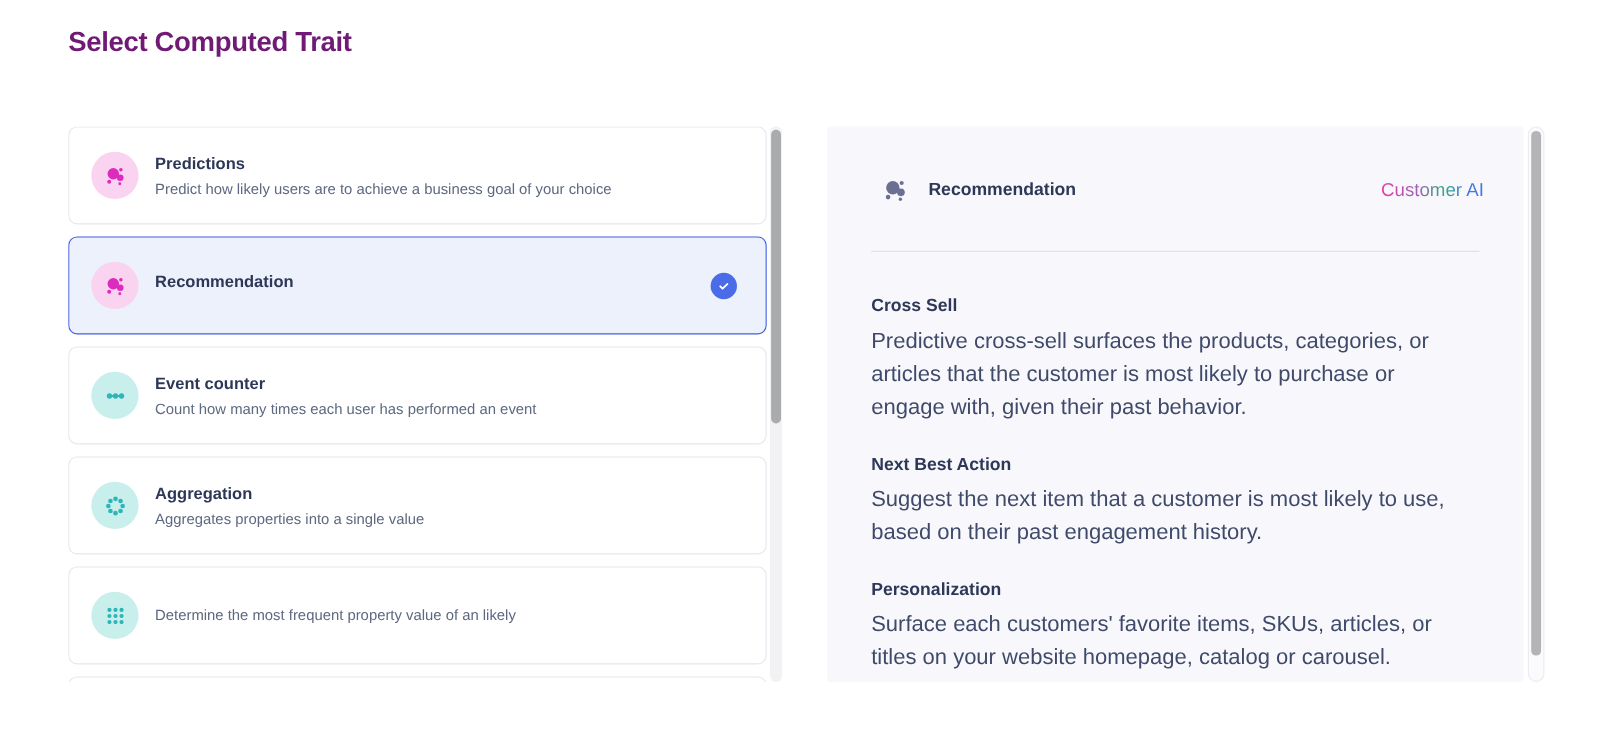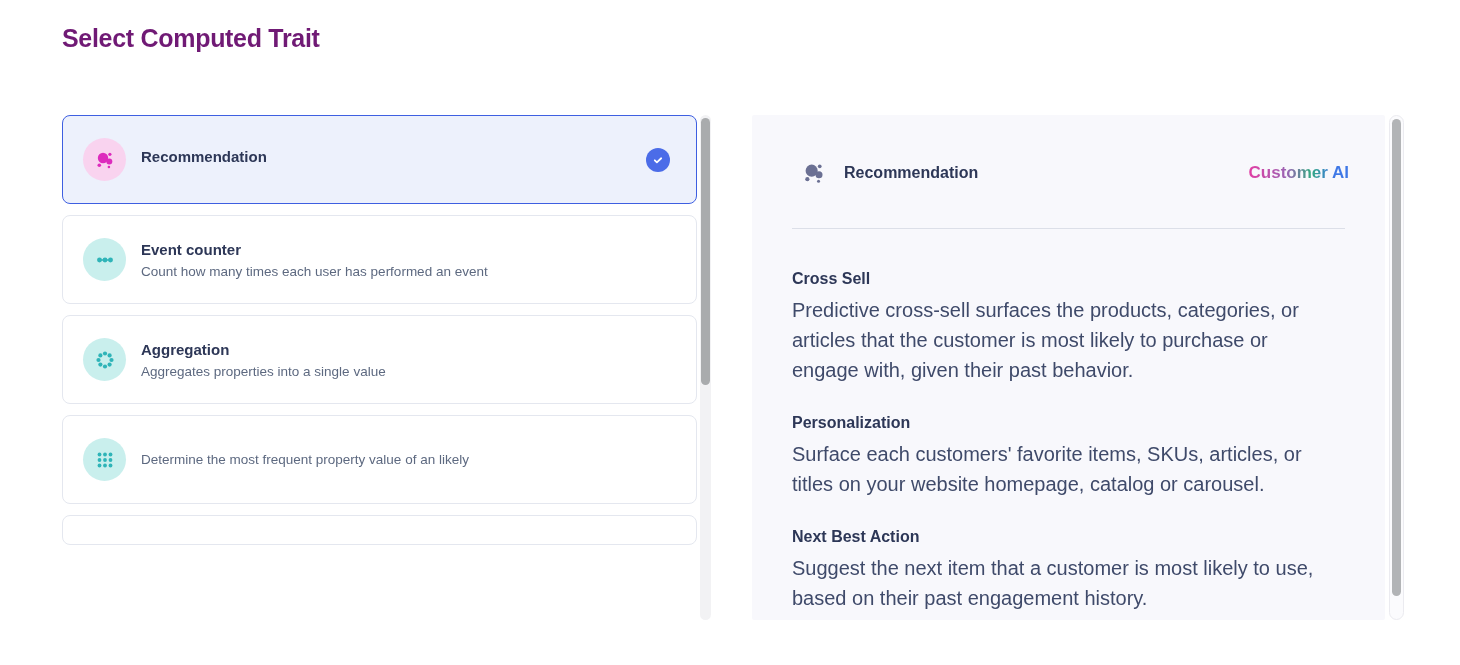--- a/index.html
+++ b/index.html
@@ -66,21 +66,21 @@
     background:var(--panel-bg,#f8f8fc); border-radius:2px; box-sizing:border-box;
     overflow:hidden;
   }
   .detail-header {
     display:flex; align-items:center; margin:44px 36px 0 48px;
   }
   .detail-header .hdr-icon { width:28px; height:28px; color:var(--gray-icon,#6b7093); flex:0 0 28px; }
   .detail-header .hdr-icon svg { width:28px; height:28px; display:block; }
   .detail-title { font-size:16px; font-weight:700; color:#2d3757; margin-left:16px; }
   .badge-customer-ai {
-    margin-left:auto; font-size:17px; font-weight:700;
+    margin-left:auto; font-size:17px; font-weight:400;
     background:linear-gradient(90deg,#e13da4 0%, #9a64b3 38%, #33a981 62%, #3f78e6 84%, #3f78e6 100%);
     -webkit-background-clip:text; background-clip:text;
     color:transparent;
     text-align:center;
   }
   .detail-divider { height:1px; background:#dcdfe8; margin:41px 40px 0 40px; }
   .detail-sections { padding:29px 40px 0 40px; }
   .detail-section { margin-bottom:29px; }
   .section-heading { font-size:16px; font-weight:700; color:#2d3757; margin-bottom:7px;margin-top:12px; }
   .section-body { font-size:20px; color:#3f4a6a; line-height:30px; max-width:545px; }
@@ -93,20 +93,37 @@
     background:#b2b4b6; border-radius:5px;
   }
 </style>
 </head>
 <body>
 
 <div class="page-title">Select Computed Trait</div>
 
 <div class="trait-list-wrap">
 
+    <div class="trait-card" data-icon="cluster-icon">
+      <span class="icon-circle">
+        <svg class="icon-cluster" viewBox="0 0 24 24" fill="currentColor" aria-hidden="true">
+          <circle cx="10" cy="10" r="5.2"></circle>
+          <circle cx="16.3" cy="13.6" r="3"></circle>
+          <circle cx="16.9" cy="6.3" r="1.6"></circle>
+          <circle cx="6.3" cy="17.3" r="1.8"></circle>
+          <circle cx="15.9" cy="19" r="1.3"></circle>
+        </svg>
+
+      </span>
+      <span class="trait-text">
+        <div class="trait-title">Predictions</div>
+        <div class="trait-desc">Predict how likely users are to achieve a business goal of your choice</div>
+      </span>
+
+    </div>
 
     <div class="trait-card selected" data-icon="cluster-icon">
       <span class="icon-circle">
         <svg class="icon-cluster" viewBox="0 0 24 24" fill="currentColor" aria-hidden="true">
           <circle cx="10" cy="10" r="5.2"></circle>
           <circle cx="16.3" cy="13.6" r="3"></circle>
           <circle cx="16.9" cy="6.3" r="1.6"></circle>
           <circle cx="6.3" cy="17.3" r="1.8"></circle>
           <circle cx="15.9" cy="19" r="1.3"></circle>
         </svg>
@@ -205,26 +222,26 @@
   </div>
   <div class="detail-divider"></div>
   <div class="detail-sections">
 
       <div class="detail-section">
         <div class="section-heading">Cross Sell</div>
         <div class="section-body">Predictive cross-sell surfaces the products, categories, or articles that the customer is most likely to purchase or engage with, given their past behavior.</div>
       </div>
 
       <div class="detail-section">
+        <div class="section-heading">Next Best Action</div>
+        <div class="section-body">Suggest the next item that a customer is most likely to use, based on their past engagement history.</div>
+      </div>
+
+      <div class="detail-section">
         <div class="section-heading">Personalization</div>
         <div class="section-body">Surface each customers' favorite items, SKUs, articles, or titles on your website homepage, catalog or carousel.</div>
       </div>
 
-      <div class="detail-section">
-        <div class="section-heading">Next Best Action</div>
-        <div class="section-body">Suggest the next item that a customer is most likely to use, based on their past engagement history.</div>
-      </div>
-
   </div>
 </div>
 <div class="panel-scrollbar">
   <div class="thumb"></div>
 </div>
 
 </body></html>

